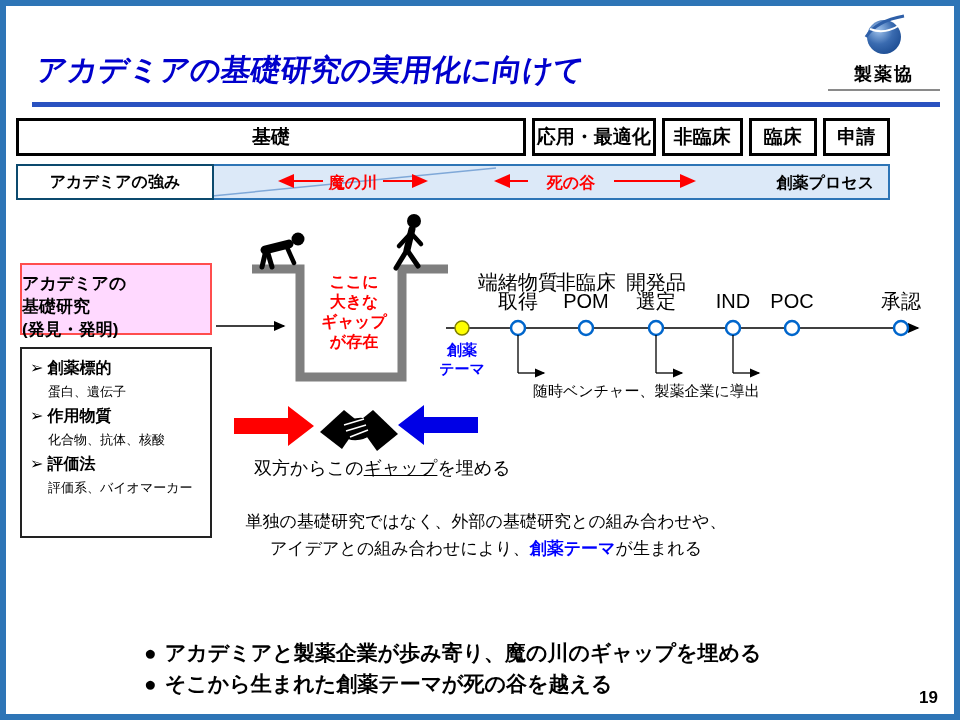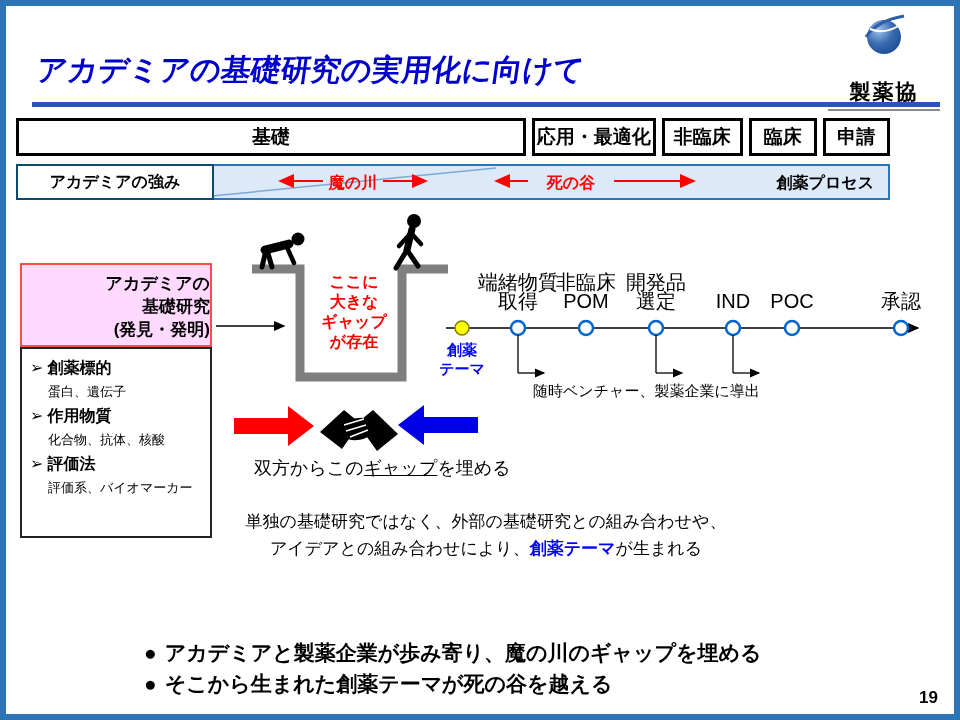--- a/index.html
+++ b/index.html
@@ -9,21 +9,21 @@
     font-family:"Liberation Sans","DejaVu Sans",sans-serif; color:#000;
   }
   .abs{position:absolute;}
   
   .title{
     left:28px; top:44px; font-size:30px; font-weight:bold; color:#0000CC;
     transform:skewX(-8deg); transform-origin:left bottom; white-space:nowrap;
   }
   .title-bar{left:26px; top:96px; width:908px; height:5px; background:#2A52C0;}
   .logo{right:14px; top:6px; width:112px; text-align:center;}
-  .logo-text{font-size:21px; font-weight:bold; letter-spacing:2px; margin-top:16px;}
+  .logo-text{font-size:18px; font-weight:bold; letter-spacing:2px; margin-top:0px;}
   .logo-underline{height:2px; background:#8a8a8a; margin-top:3px;}
   
   .stage-row{left:10px; top:112px; width:874px; height:38px; display:flex; gap:6px;}
   .stage{
     box-sizing:border-box; border:3px solid #000; background:#fff;
     display:flex; align-items:center; justify-content:center;
     font-size:19px; font-weight:bold; white-space:nowrap;
   }
   .st0{width:580px;} .st1{width:140px;} .st2{width:92px;} .st3{width:76px;} .st4{width:76px;}
   
@@ -32,22 +32,22 @@
     border:2px solid #2E75B6; background:#DCE9F8;
   }
   .band-svg{position:absolute; left:0; top:0;}
   .strength-box{
     position:absolute; left:-2px; top:-2px; width:198px; height:36px; box-sizing:border-box;
     border:2px solid #0c4a6e; background:#fff; display:flex; align-items:center; justify-content:center;
     font-size:16px; font-weight:bold; z-index:2; white-space:nowrap;
   }
   
   .pink-box{
-    left:14px; top:257px; width:192px; height:84px; box-sizing:border-box;
-    background:#FFD9FF; border:2px solid #FF4D4D; text-align:right;
+    left:14px; top:257px; width:192px; height:72px; box-sizing:border-box;
+    background:#FFD9FF; border:2px solid #FF4D4D; text-align:left;
     font-size:17px; font-weight:bold; line-height:23px; padding-top:7px;
   }
   .items-box{
     left:14px; top:341px; width:192px; height:191px; box-sizing:border-box;
     background:#fff; border:2px solid #222; padding:6px 8px 0 8px;
   }
   .item-head{font-size:16px; font-weight:bold; line-height:25px; white-space:nowrap;}
   .item-head .mk{margin-right:4px;}
   .item-sub{font-size:13px; line-height:23px; padding-left:4px; white-space:nowrap;margin-left:14px;}
   

